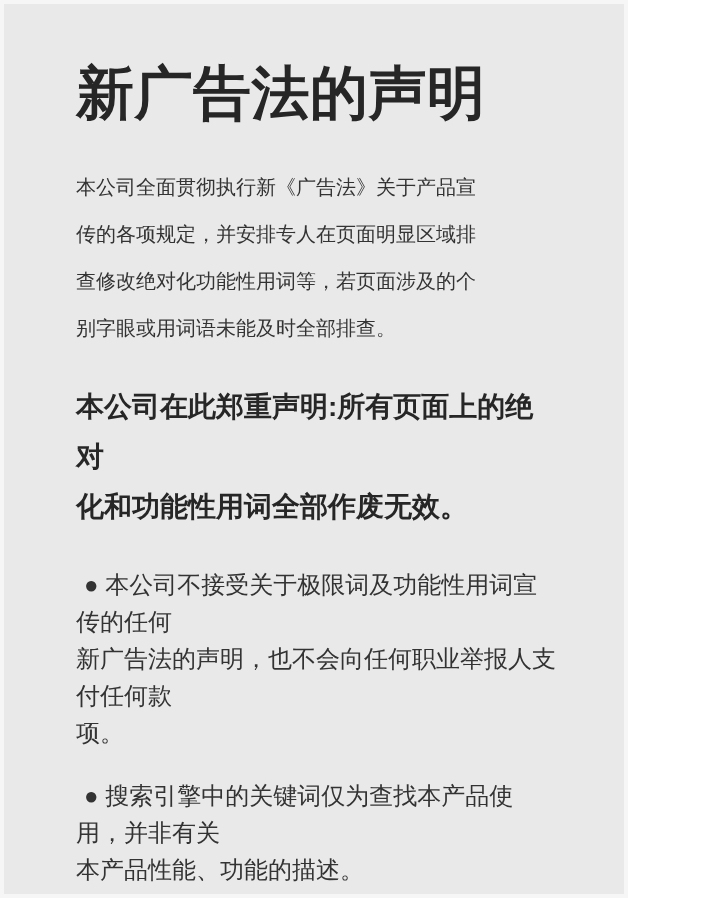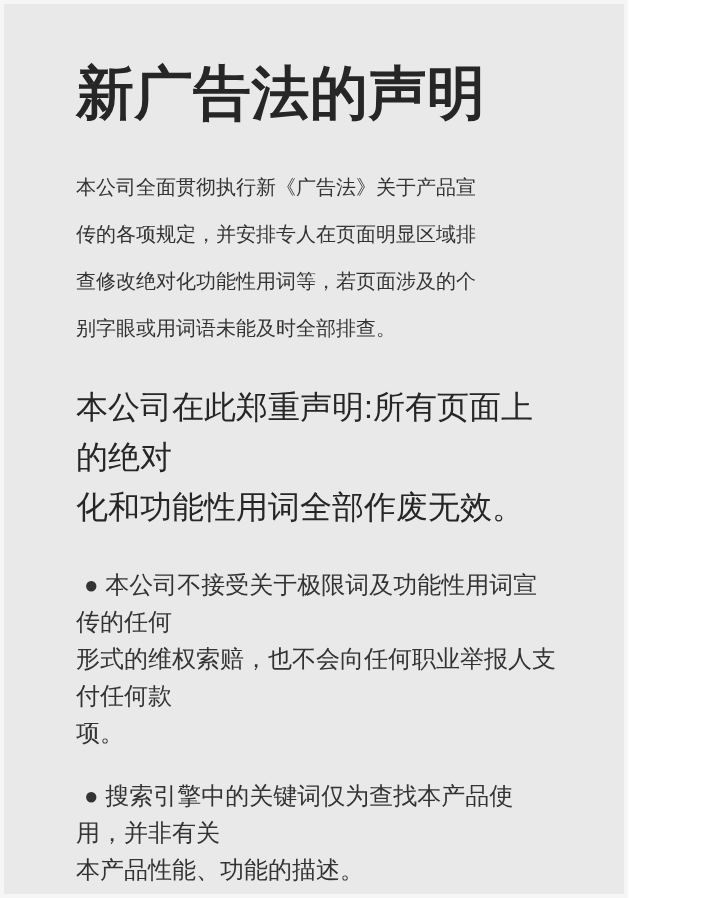--- a/index.html
+++ b/index.html
@@ -35,23 +35,23 @@
   }
   .intro {
     margin-top: 34px;
     font-size: 20px;
     line-height: 47px;
     color: var(--text);
     white-space: pre-line;
   }
   .declaration {
     margin-top: 30px;
-    font-size: 32px;
+    font-size: 28px;
     line-height: 50px;
-    font-weight: normal;
+    font-weight: bold;
     color: var(--heading);
     white-space: pre-line;
   }
   .bullet {
     font-size: 24px;
     line-height: 37px;
     color: var(--text);
     white-space: pre-line;
     text-indent: 8px;
   }
@@ -67,19 +67,19 @@
 
   <p class="intro">本公司全面贯彻执行新《广告法》关于产品宣
 传的各项规定，并安排专人在页面明显区域排
 查修改绝对化功能性用词等，若页面涉及的个
 别字眼或用词语未能及时全部排查。</p>
 
   <p class="declaration">本公司在此郑重声明:所有页面上的绝对
 化和功能性用词全部作废无效。</p>
 
   <p class="bullet bullet-claims">● 本公司不接受关于极限词及功能性用词宣传的任何
-形式的维权索赔，也不会向任何职业举报人支付任何款
+新广告法的声明，也不会向任何职业举报人支付任何款
 项。</p>
 
 
   <p class="bullet bullet-keywords">● 搜索引擎中的关键词仅为查找本产品使用，并非有关
 本产品性能、功能的描述。</p>
 </div>
 
 </body></html>

